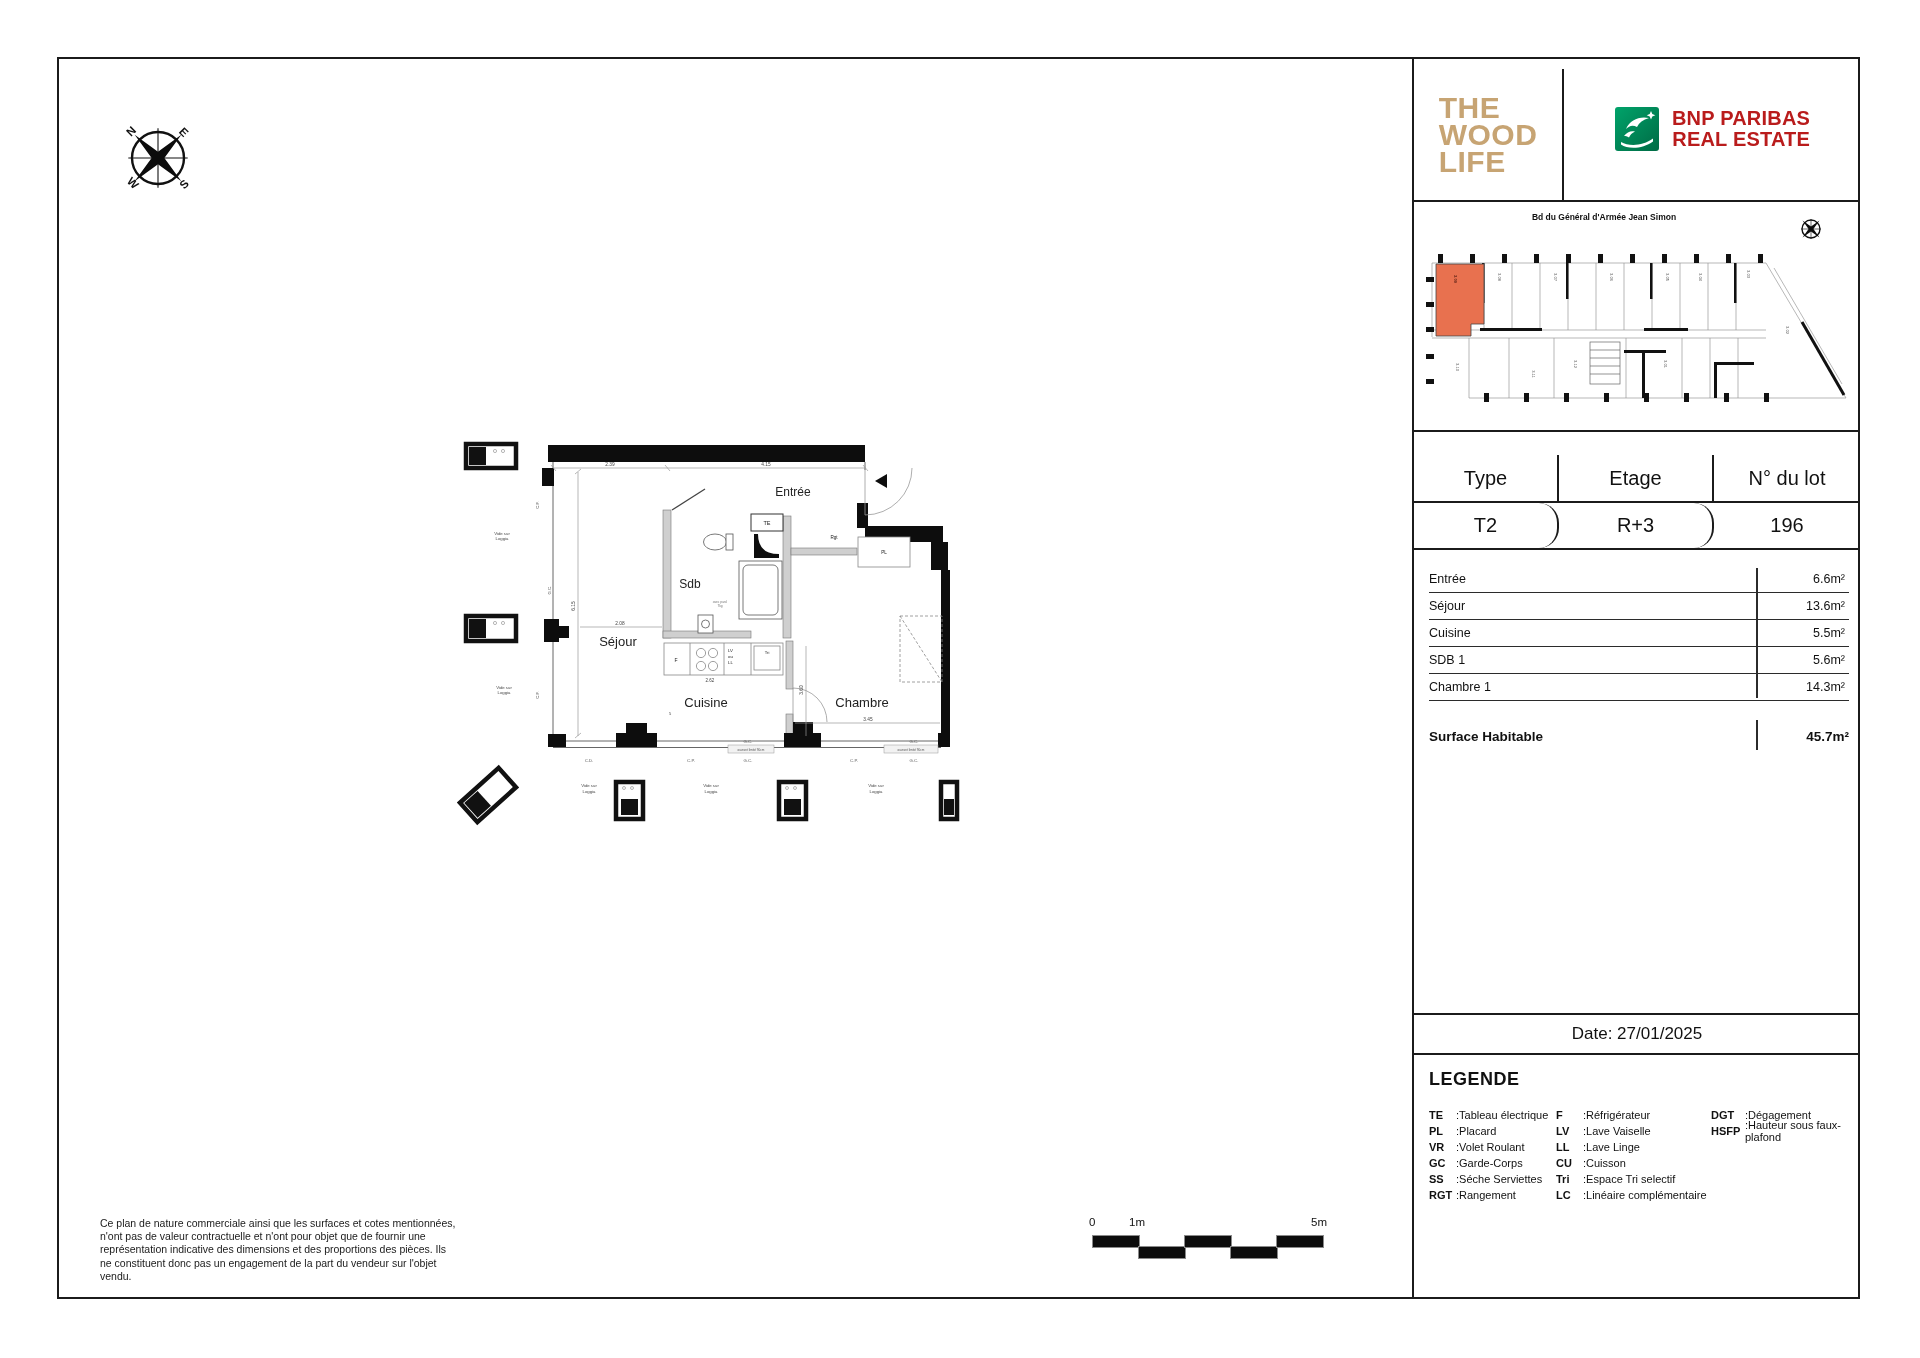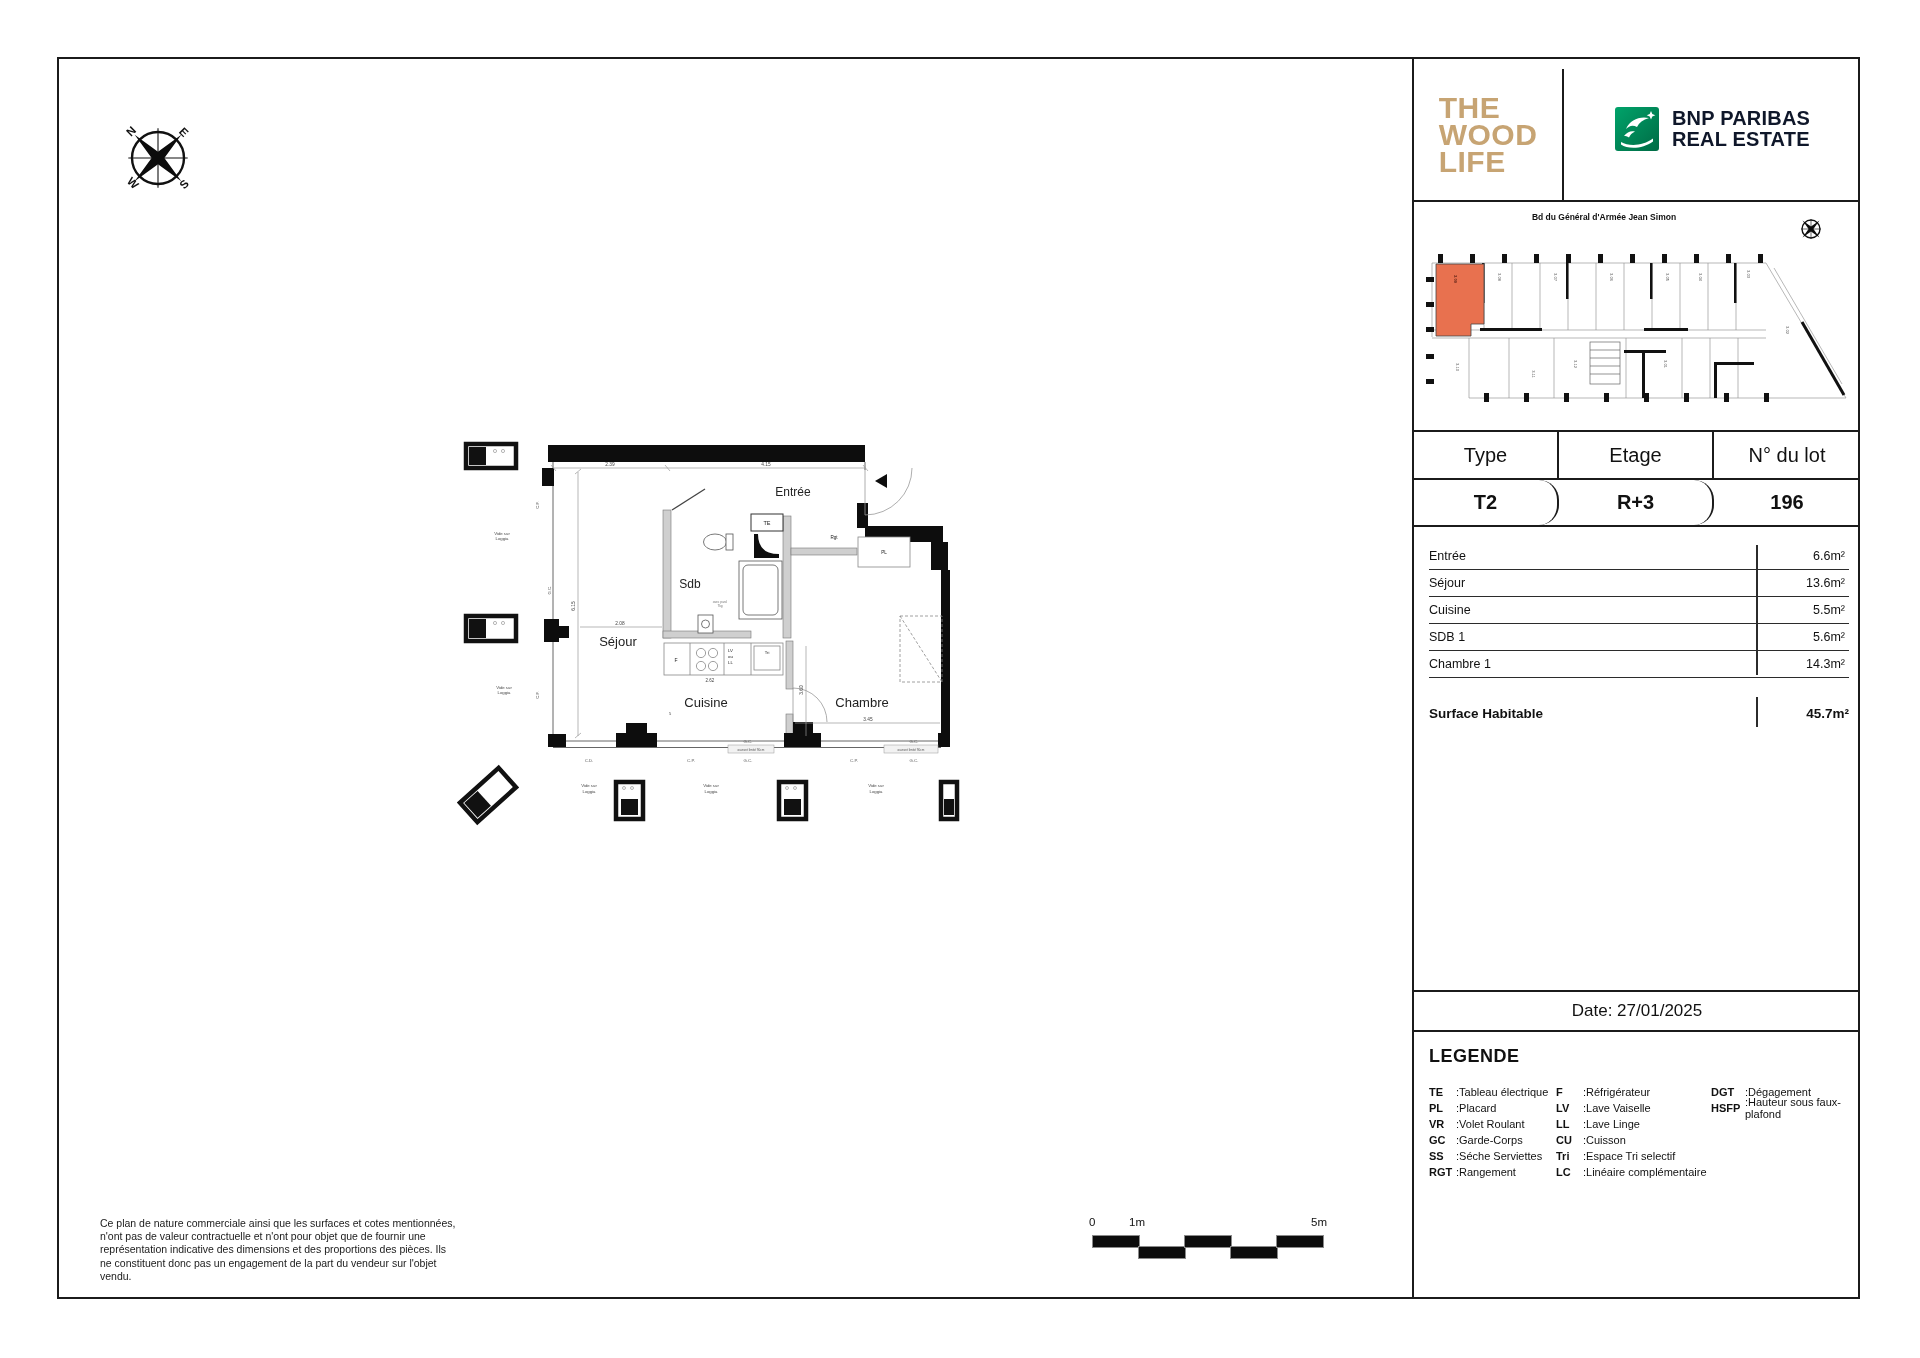--- a/index.html
+++ b/index.html
@@ -6,27 +6,27 @@
   body{width:1920px;height:1358px;position:relative;font-family:"Liberation Sans",sans-serif;color:#111;overflow:hidden;}
   .abs{position:absolute;}
   #page-border{left:57px;top:57px;width:1803px;height:1242px;border:2px solid #1b1b1b;box-sizing:border-box;}
   
   #panel{left:1412px;top:57px;width:448px;height:1242px;border-left:2px solid #1b1b1b;box-sizing:border-box;}
   .sec{position:relative;border-bottom:2px solid #1b1b1b;box-sizing:border-box;width:100%;}
   #sec-logos{height:145px;display:flex;}
   #logo-cell-left{width:150px;border-right:2px solid #1b1b1b;box-sizing:border-box;display:flex;align-items:center;justify-content:center;margin-top:12px;}
   #brand{color:#C7A473;font-weight:700;font-size:30px;line-height:27px;letter-spacing:.5px;text-align:left;}
   #logo-cell-right{flex:1;display:flex;align-items:center;justify-content:center;gap:12px;}
-  #bnp-text{font-weight:700;font-size:20px;line-height:21px;letter-spacing:.2px;color:#0f172a;}
+  #bnp-text{font-weight:700;font-size:20px;line-height:21px;letter-spacing:.2px;color:#b91c1c;text-align:right;}
   #sec-siteplan{height:230px;}
-  #sec-lot{height:95px;display:grid;grid-template-columns:145px 155px 1fr;grid-template-rows:48px 1fr;}
+  #sec-lot{height:95px;display:grid;grid-template-columns:145px 155px 1fr;grid-template-rows:48px 1fr;margin-top:23px;}
   .lot-cell{display:flex;align-items:center;justify-content:center;border-right:2px solid #1b1b1b;box-sizing:border-box;font-size:20px;}
   .lot-cell.last{border-right:none;}
   .lot-head{border-bottom:2px solid #1b1b1b;}
-  .lot-val{font-weight:700;border-radius:20px;}
+  .lot-val{font-weight:400;border-radius:20px;}
   #sec-surfaces{height:465px;}
   #surf-rows{position:absolute;left:15px;right:11px;top:16px;}
   .srow{position:relative;height:26px;border-bottom:1.5px solid #2b2b2b;display:flex;justify-content:space-between;align-items:center;font-size:12.5px;}
   .srow .v{padding-right:4px;}
   #surf-divider{position:absolute;left:342px;top:18px;width:1.5px;height:130px;background:#2b2b2b;}
   #surf-total{position:absolute;left:15px;right:11px;top:172px;height:28px;display:flex;justify-content:space-between;align-items:center;font-weight:700;font-size:13.5px;}
   #surf-total-divider{position:absolute;left:342px;top:170px;width:1.5px;height:30px;background:#2b2b2b;}
   #sec-date{height:40px;display:flex;align-items:center;justify-content:center;font-size:17px;}
   #sec-legend{height:259px;border-bottom:none;padding:14px 0 0 15px;}
   #legend-title{font-size:18px;font-weight:700;letter-spacing:.5px;margin-bottom:16px;}

